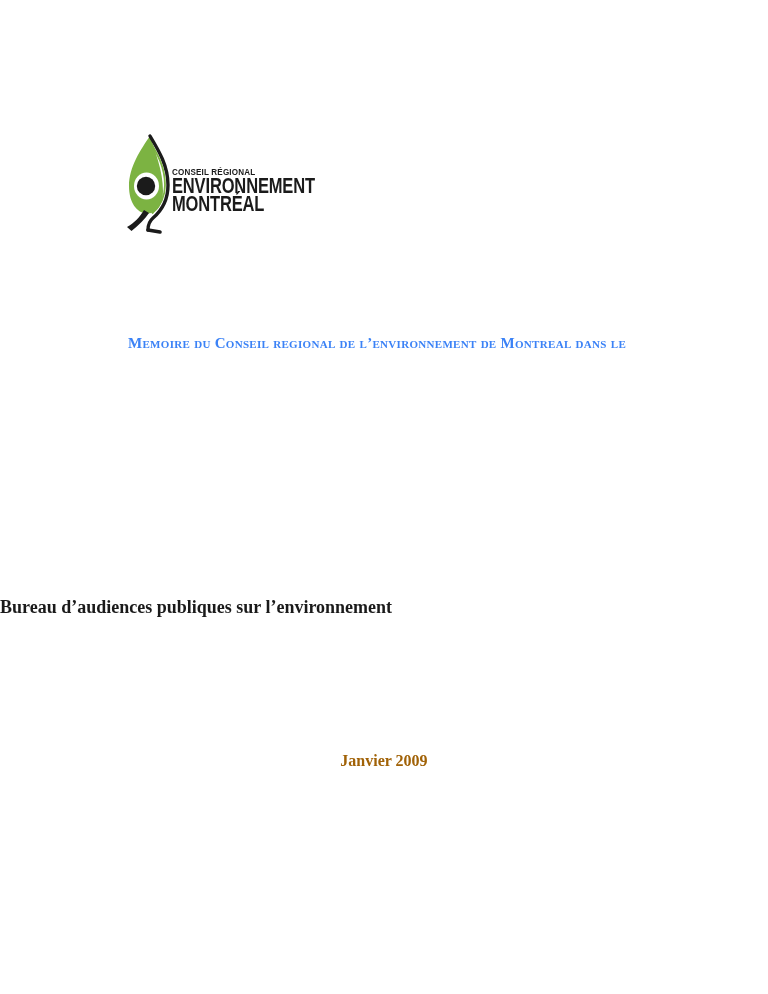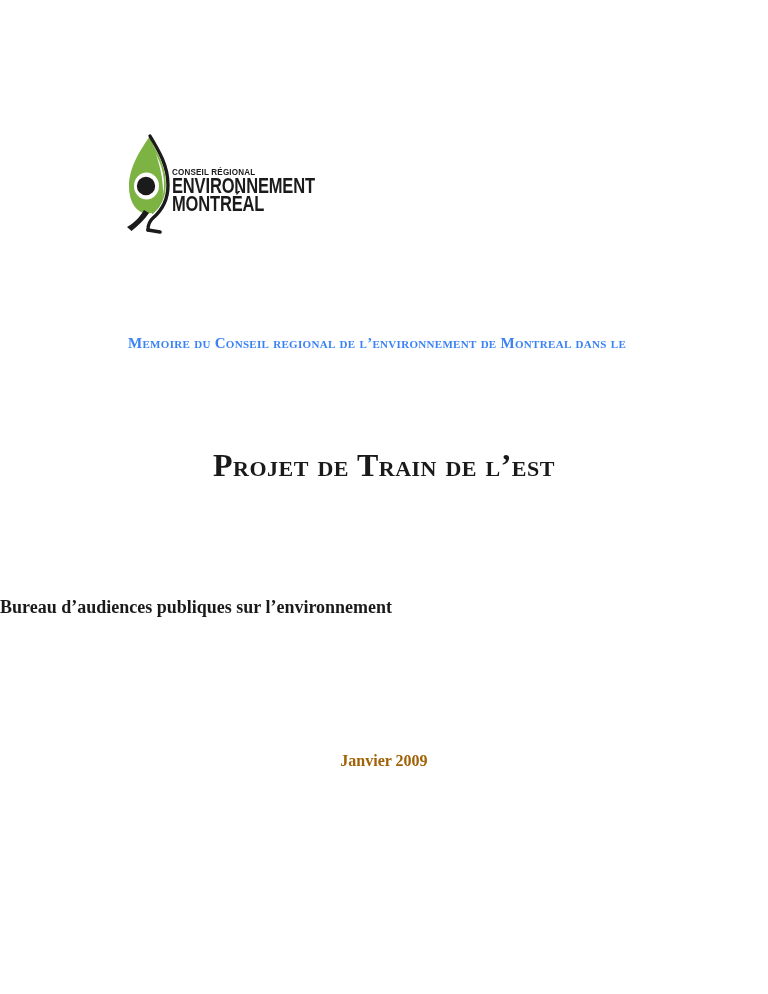--- a/index.html
+++ b/index.html
@@ -124,19 +124,18 @@
       <div class="logo-small">CONSEIL RÉGIONAL</div>
       <div class="logo-big">ENVIRONNEMENT</div>
       <div class="logo-big">MONTRÉAL</div>
     </div>
   </div>
 
   <div class="intro">
     <div>Memoire du Conseil regional de l’environnement de Montreal dans le</div>
   </div>
 
-  <h1 class="title">Projet de Train de l’est</h1>
 
   <div class="subtitle">Bureau d’audiences publiques sur l’environnement</div>
 
   <div class="date">Janvier 2009</div>
 
 </div>
 
 </body></html>

